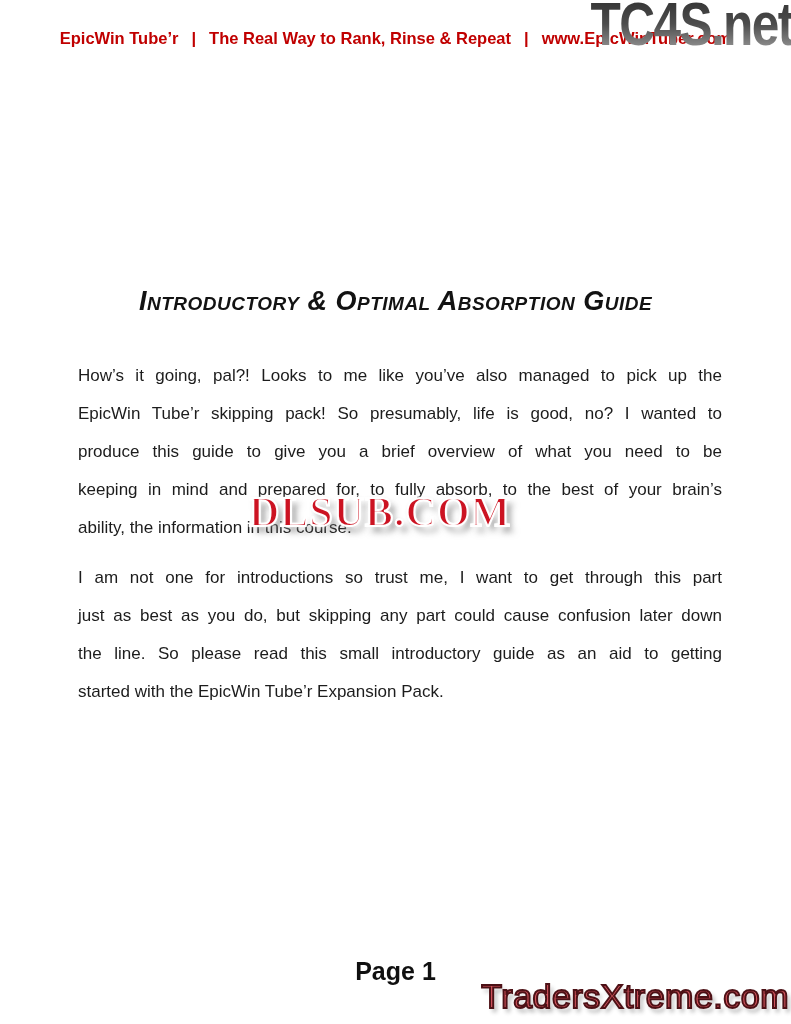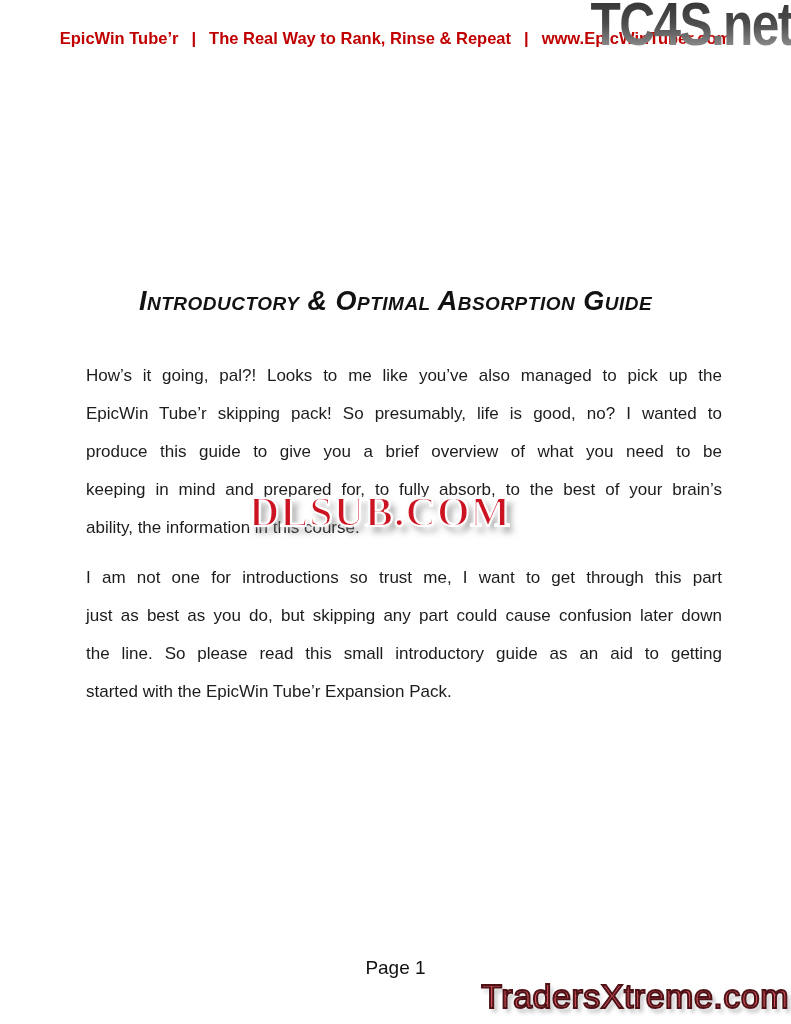--- a/index.html
+++ b/index.html
@@ -65,21 +65,21 @@
   
   .body-text {
     position: absolute;
     top: 357px;
     left: 70px;
     width: 652px;
     font-size: 17px;
     color: #1c1c1c;
     z-index: 0;
   }
-  .para { margin: 0 0 12px 16px; }
+  .para { margin: 0 0 12px 8px; }
   .line {
     line-height: 38px;
     text-align: justify;
     text-align-last: justify;
     white-space: normal;
   }
   .line.last { text-align-last: left; }
 
   
   .wm-dlsub {
@@ -100,22 +100,22 @@
     z-index: 3;
   }
 
   
   .footer-page {
     position: absolute;
     top: 957px;
     left: 0;
     width: 100%;
     text-align: center;
-    font-weight: normal;
-    font-size: 19px;
+    font-weight: bold;
+    font-size: 25px;
     color: #101010;
     z-index: 1;
   }
 
   
   .wm-traders {
     position: absolute;
     top: 979px;
     right: 2px;
     font-size: 34px;

